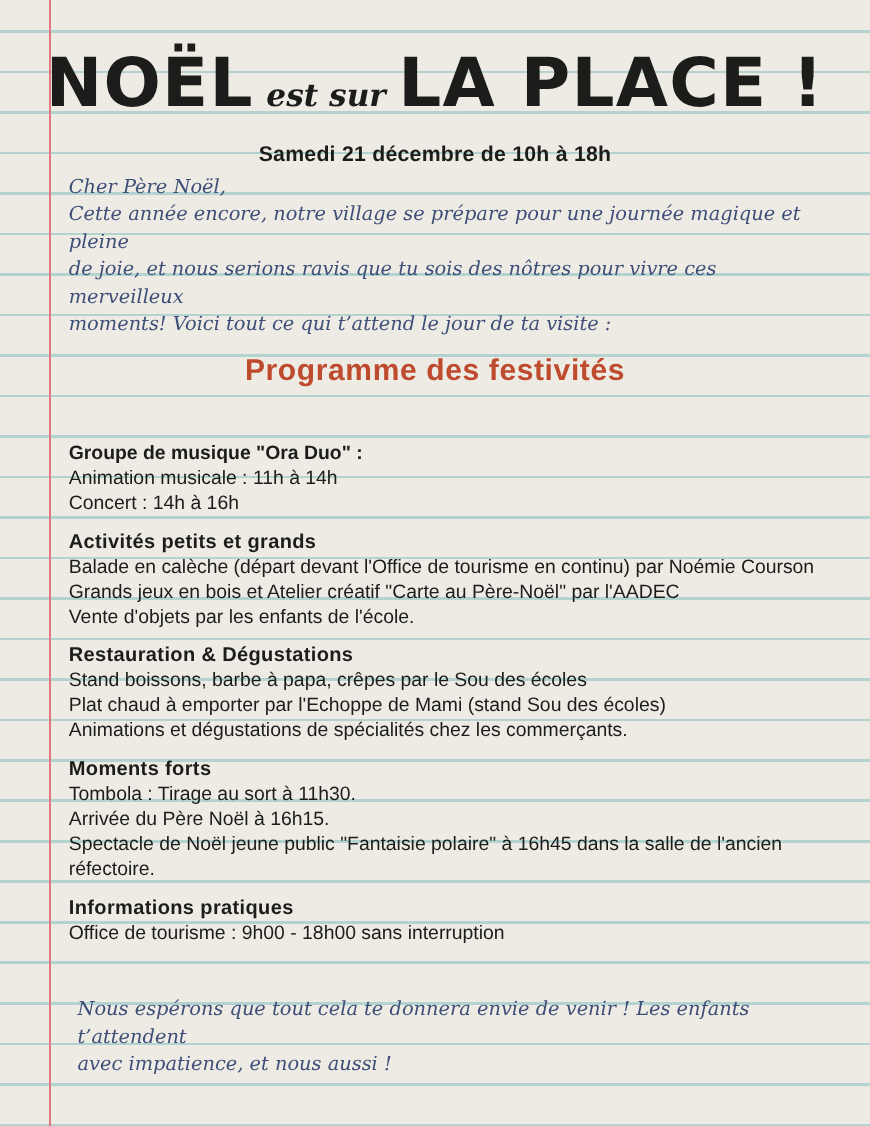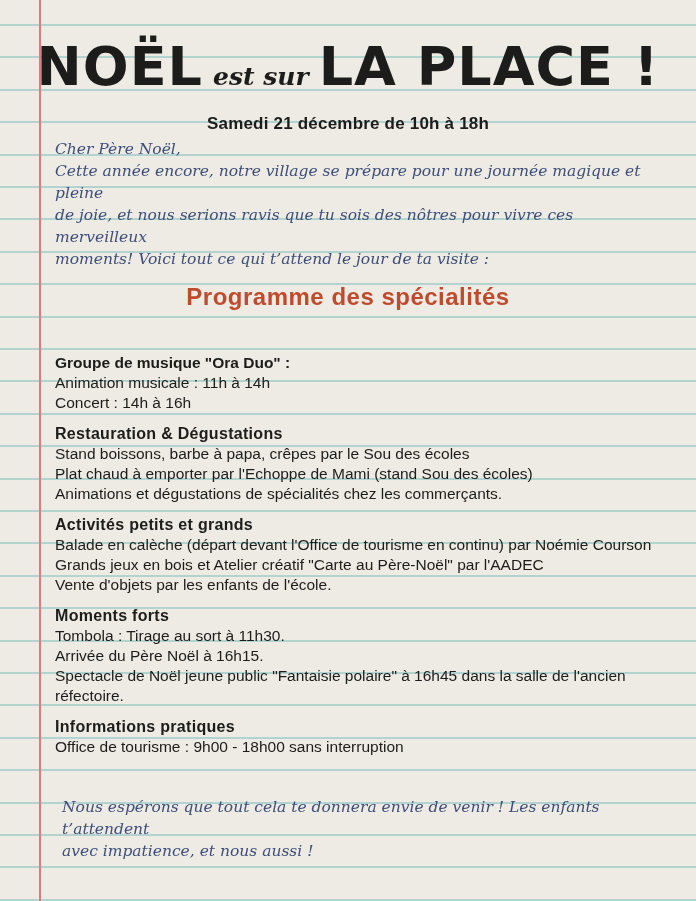--- a/index.html
+++ b/index.html
@@ -114,42 +114,42 @@
     </div>
   </header>
 
   <section class="letter-intro">
     <div class="script">Cher Père Noël,</div>
     <div class="script">Cette année encore, notre village se prépare pour une journée magique et pleine</div>
     <div class="script">de joie, et nous serions ravis que tu sois des nôtres pour vivre ces merveilleux</div>
     <div class="script">moments! Voici tout ce qui t’attend le jour de ta visite :</div>
   </section>
 
-  <h2 class="program-heading">Programme des spécialités</h2>
+  <h2 class="program-heading">Programme des festivités</h2>
 
   <div class="sections">
 
     <div class="section">
       <p class="bold-line">Groupe de musique "Ora Duo" :</p>
       <p>Animation musicale : 11h à 14h</p>
       <p>Concert : 14h à 16h</p>
     </div>
 
     <div class="section">
+      <h3>Activités petits et grands</h3>
+      <p>Balade en calèche (départ devant l'Office de tourisme en continu) par Noémie Courson</p>
+      <p>Grands jeux en bois et Atelier créatif "Carte au Père-Noël" par l'AADEC</p>
+      <p>Vente d'objets par les enfants de l'école.</p>
+    </div>
+
+    <div class="section">
       <h3>Restauration &amp; Dégustations</h3>
       <p>Stand boissons, barbe à papa, crêpes par le Sou des écoles</p>
       <p>Plat chaud à emporter par l'Echoppe de Mami (stand Sou des écoles)</p>
       <p>Animations et dégustations de spécialités chez les commerçants.</p>
-    </div>
-
-    <div class="section">
-      <h3>Activités petits et grands</h3>
-      <p>Balade en calèche (départ devant l'Office de tourisme en continu) par Noémie Courson</p>
-      <p>Grands jeux en bois et Atelier créatif "Carte au Père-Noël" par l'AADEC</p>
-      <p>Vente d'objets par les enfants de l'école.</p>
     </div>
 
     <div class="section">
       <h3>Moments forts</h3>
       <p>Tombola : Tirage au sort à 11h30.</p>
       <p>Arrivée du Père Noël à 16h15.</p>
       <p>Spectacle de Noël jeune public "Fantaisie polaire" à 16h45 dans la salle de l'ancien réfectoire.</p>
     </div>
 
     <div class="section">

